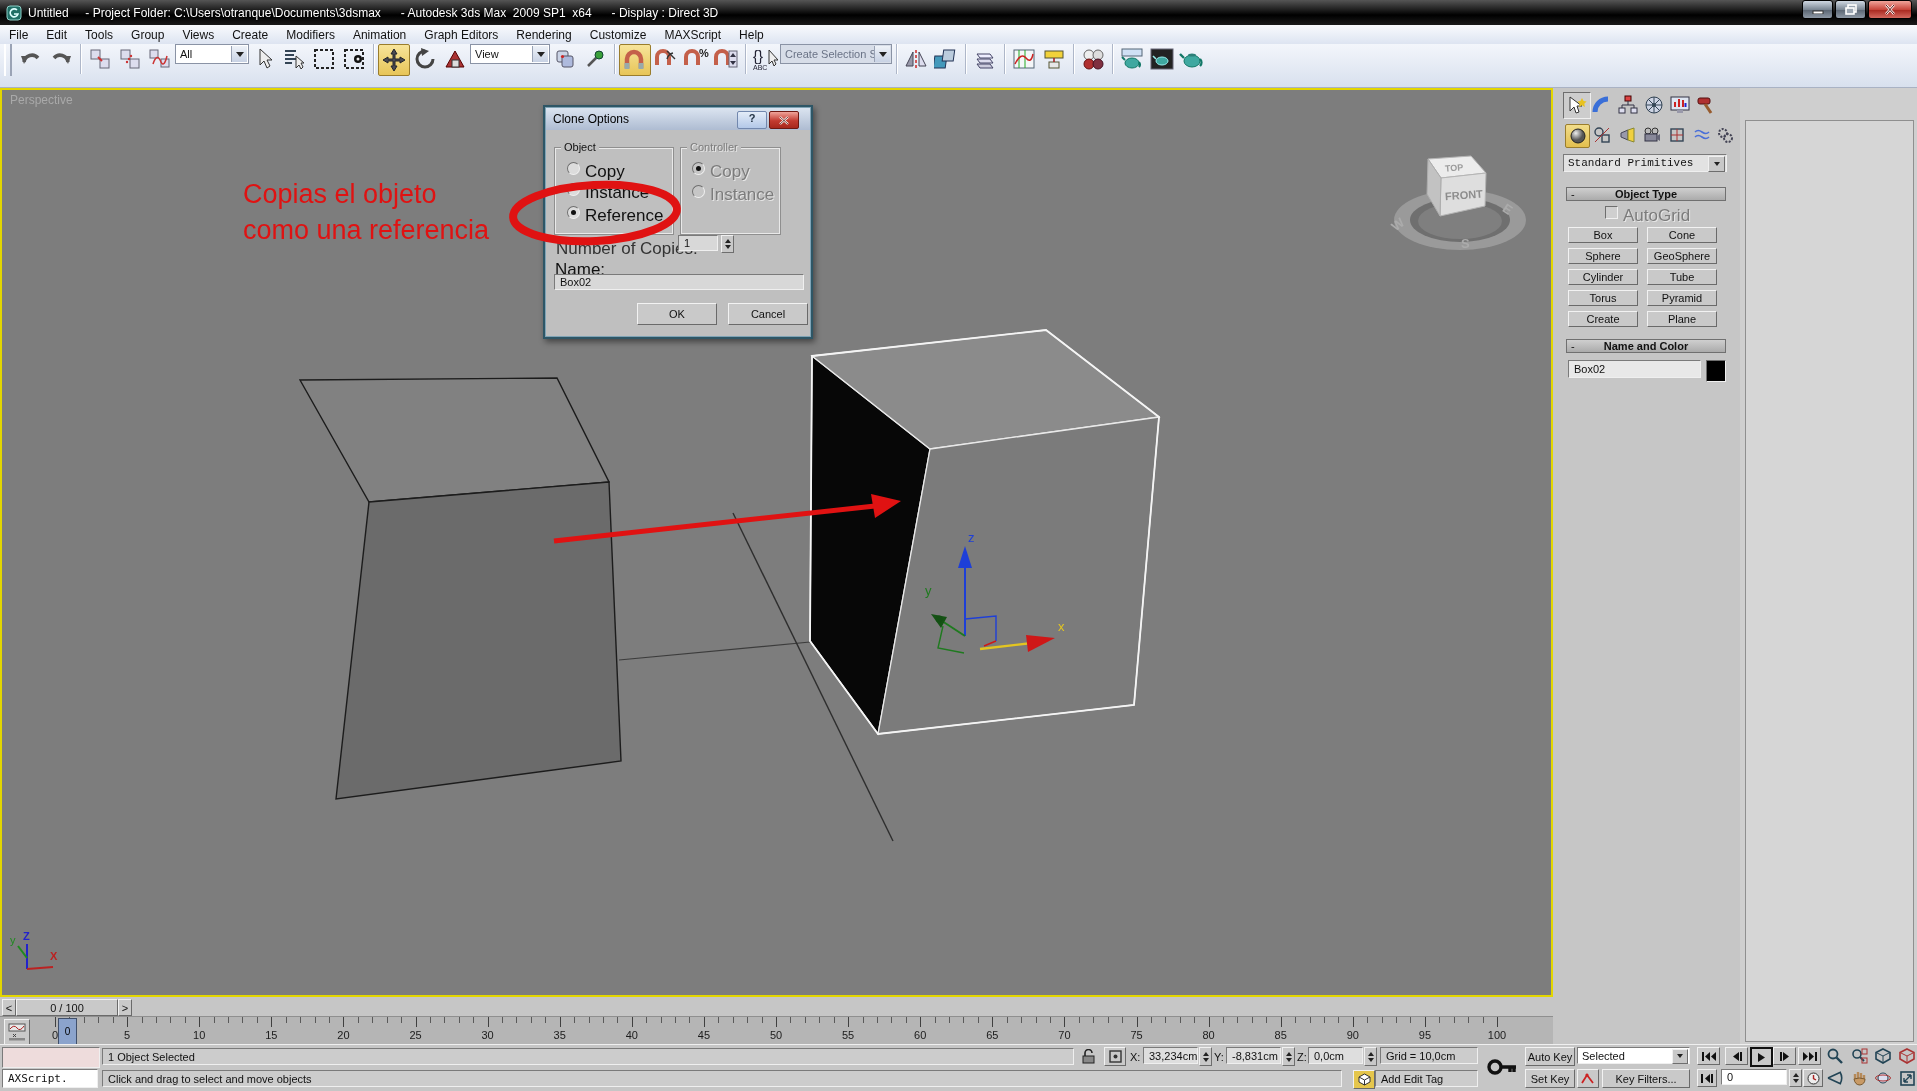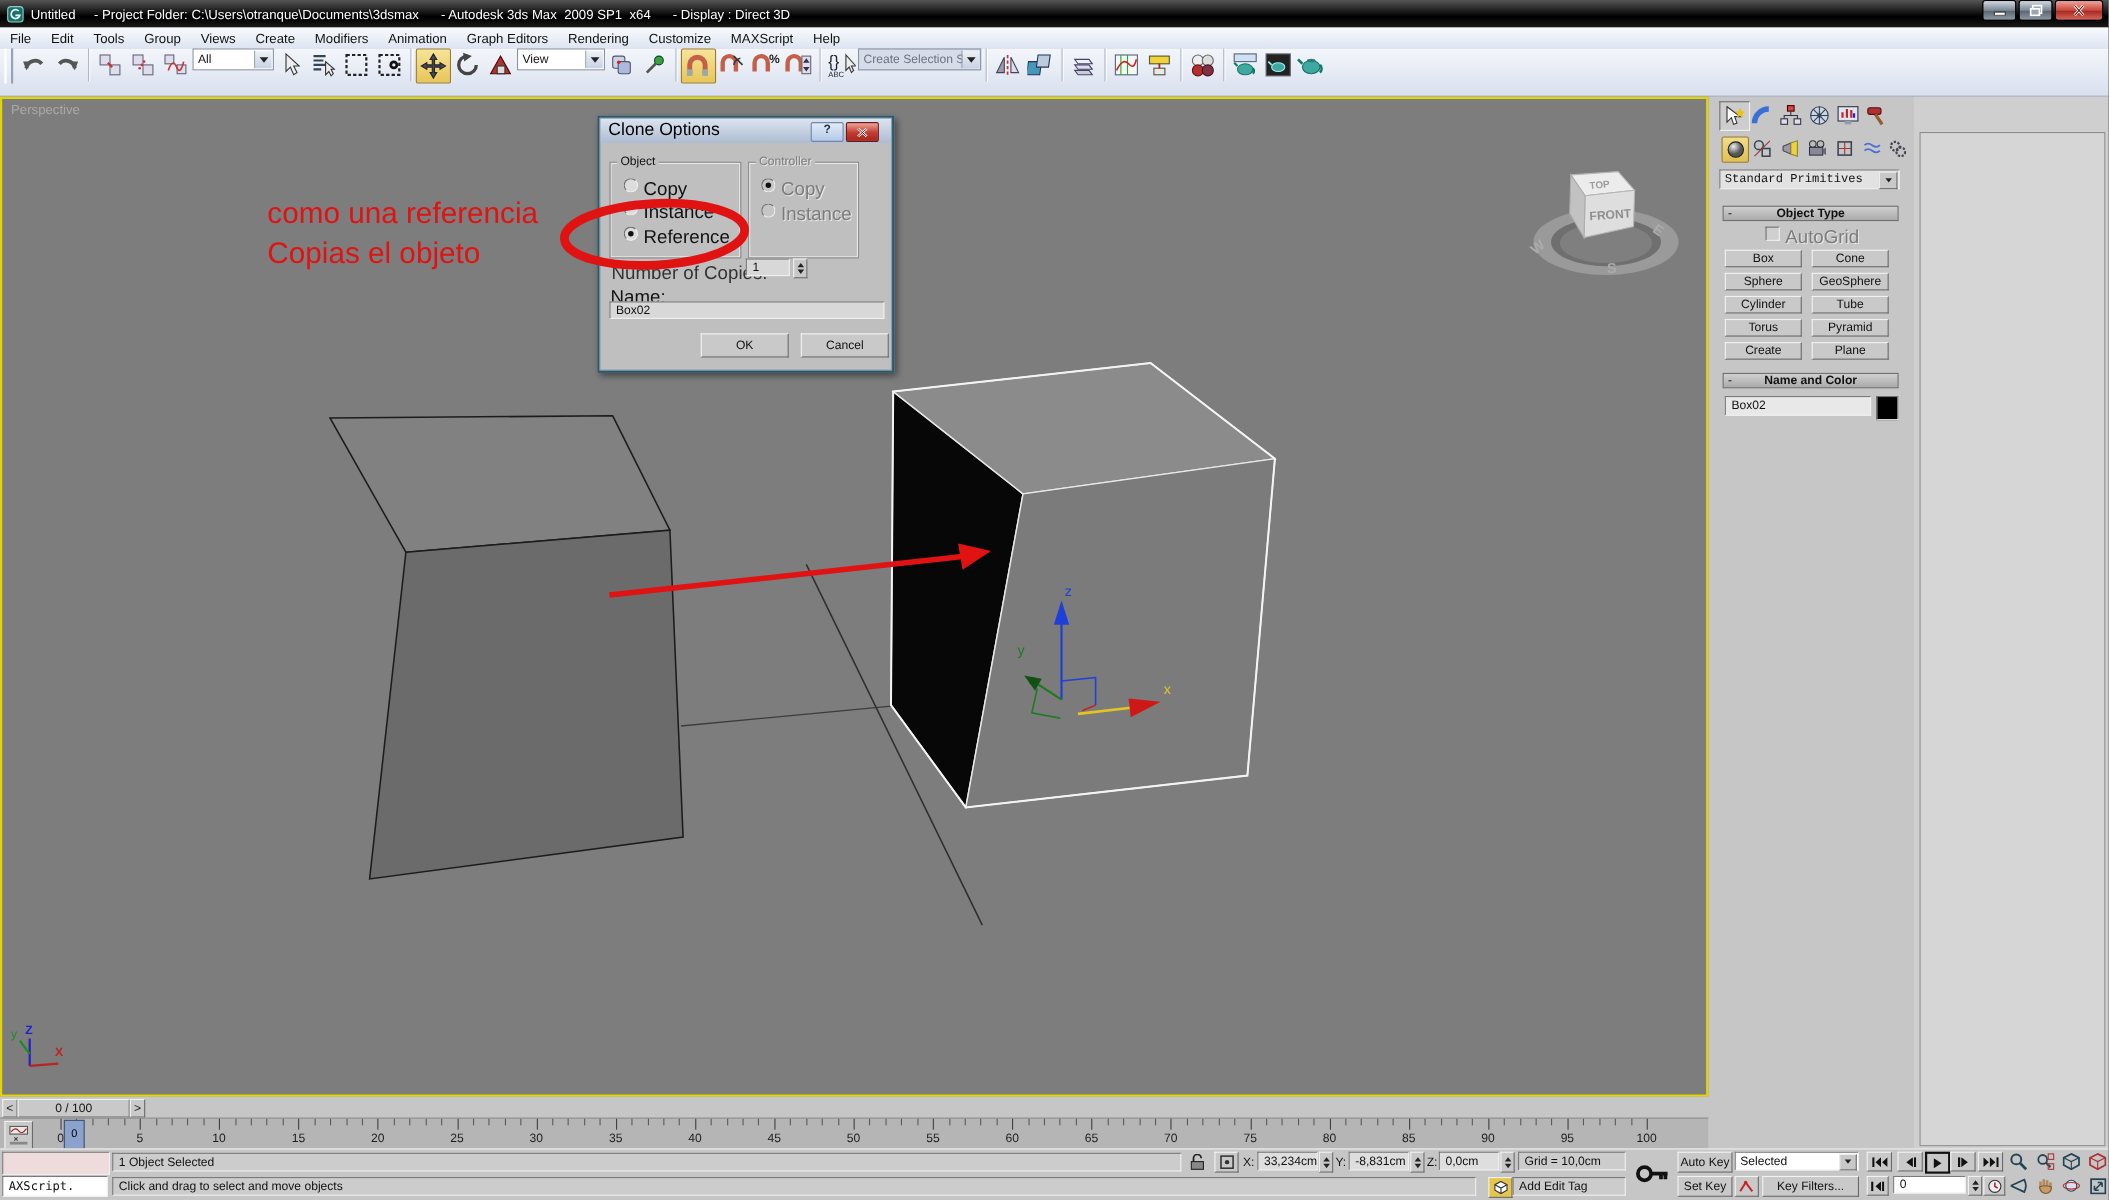--- a/index.html
+++ b/index.html
@@ -33,21 +33,21 @@
            border-left:1px solid #99a2b4;display:flex;align-items:center;justify-content:center;}
   .tri-d{width:0;height:0;border:4px solid transparent;border-top:5px solid #222;margin-top:4px;}
   
   #viewport{left:0;top:88px;width:1553px;height:909px;border:2px solid #e3d600;box-sizing:border-box;background:#7d7d7d;}
   #vplabel{left:8px;top:3px;color:#a9a9a9;font-size:12px;}
   #annot{left:241px;top:86px;color:#e01212;font-size:27px;line-height:36px;font-weight:500;}
   
   #dlg{left:543px;top:105px;width:270px;height:234px;background:#bfbfbf;border:2px solid #2e5666;
        box-shadow:0 0 0 1px #7fa3b5 inset, 2px 3px 6px rgba(0,0,0,.45);box-sizing:border-box;z-index:20;}
   #dlgtitle{position:absolute;left:1px;top:1px;right:1px;height:22px;background:linear-gradient(#dbe4f0,#aebcd2);
-            display:flex;align-items:center;font-size:16px;padding-left:7px;color:#000;}
+            display:flex;align-items:center;font-size:12px;padding-left:7px;color:#000;}
   .grp{position:absolute;border:1px solid #8f8f8f;box-shadow:1px 1px 0 #e9e9e9 inset,-1px -1px 0 #e9e9e9 inset;}
   .grplab{position:absolute;top:-7px;left:6px;background:#bfbfbf;padding:0 3px;font-size:11px;}
   .radio{position:absolute;width:11px;height:11px;border-radius:50%;background:#dcdcdc;
          border:1px solid;border-color:#6e6e6e #f0f0f0 #f0f0f0 #6e6e6e;}
   .radio.sel::after{content:"";position:absolute;left:3px;top:3px;width:5px;height:5px;border-radius:50%;background:#111;}
   .radio.dis{background:#c6c6c6;}
   .rlab{position:absolute;font-size:17px;}
   .dis-t{color:#7c7c7c;text-shadow:1px 1px 0 #e6e6e6;}
   .spin{display:flex;flex-direction:column;justify-content:center;align-items:center;background:#c8c8c8;
         border:1px solid;border-color:#f0f0f0 #6e6e6e #6e6e6e #f0f0f0;}
@@ -406,22 +406,22 @@
         <line x1="25" y1="854" x2="25" y2="879" stroke="#2222cc" stroke-width="2"></line>
         <line x1="25" y1="879" x2="51" y2="877" stroke="#bb2222" stroke-width="2"></line>
         <line x1="25" y1="868" x2="16" y2="856" stroke="#1f8a1f" stroke-width="2"></line>
         <text x="21" y="850" fill="#2222cc" font-size="11" font-weight="bold">Z</text>
         <text x="48" y="870" fill="#bb2222" font-size="11" font-weight="bold">X</text>
         <text x="8" y="854" fill="#1f8a1f" font-size="11">y</text>
       </g>
     </svg>
     <div class="abs" id="vplabel">Perspective</div>
     <div class="abs" id="annot">
+      <div>Copias el objeto</div>
       <div>como una referencia</div>
-      <div>Copias el objeto</div>
     </div>
   </div>
 
   <div class="abs" id="dlg">
     <div id="dlgtitle">
       <span>Clone Options</span>
     </div>
     <div class="abs bu" style="left:192px;top:4px;width:28px;height:16px;background:linear-gradient(#e3ecf8,#b3c8e8);border-radius:2px;border:1px solid #7288ae;text-align:center;font-weight:bold;color:#234;"><span>?</span></div>
     <div class="abs" style="left:224px;top:4px;width:28px;height:16px;background:linear-gradient(#f0a49a,#c23a30 55%,#a7271e);border-radius:2px;border:1px solid #6e1812;display:flex;align-items:center;justify-content:center;">
       <svg width="10" height="9">

